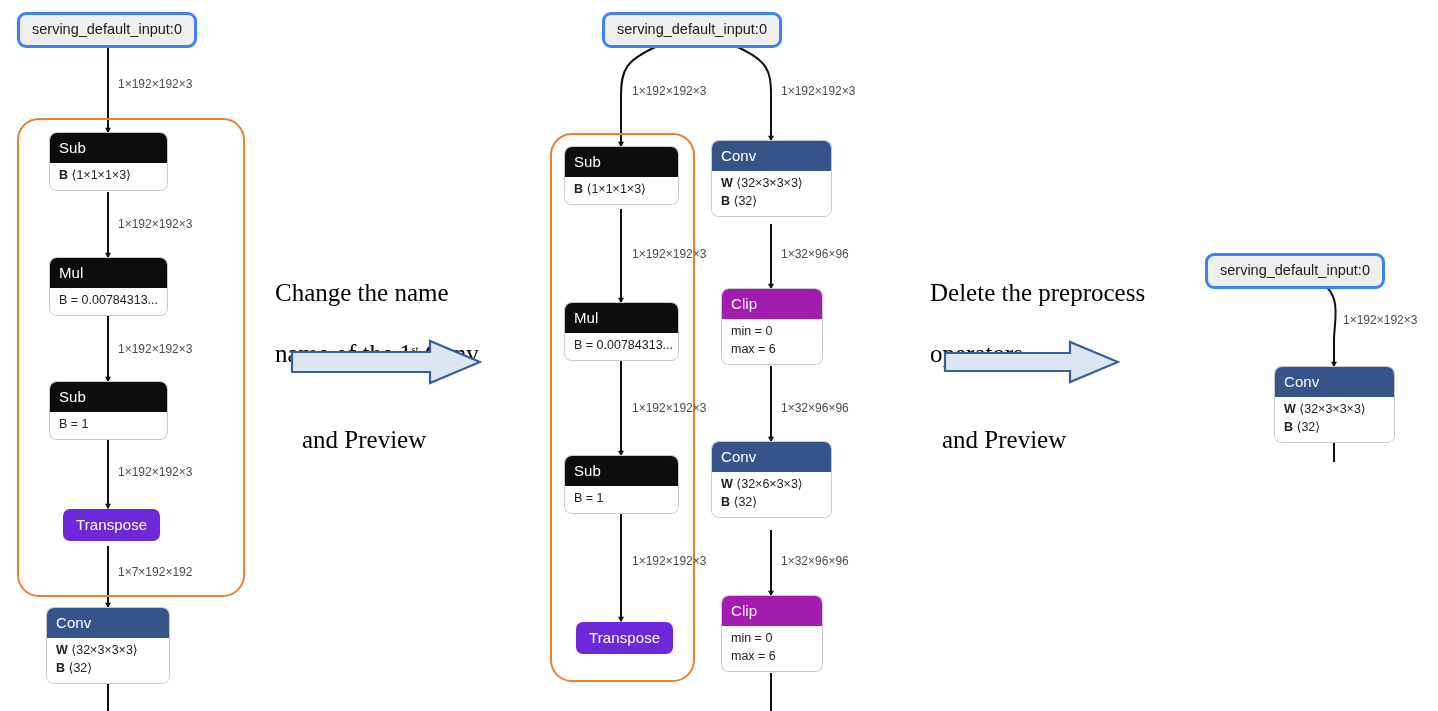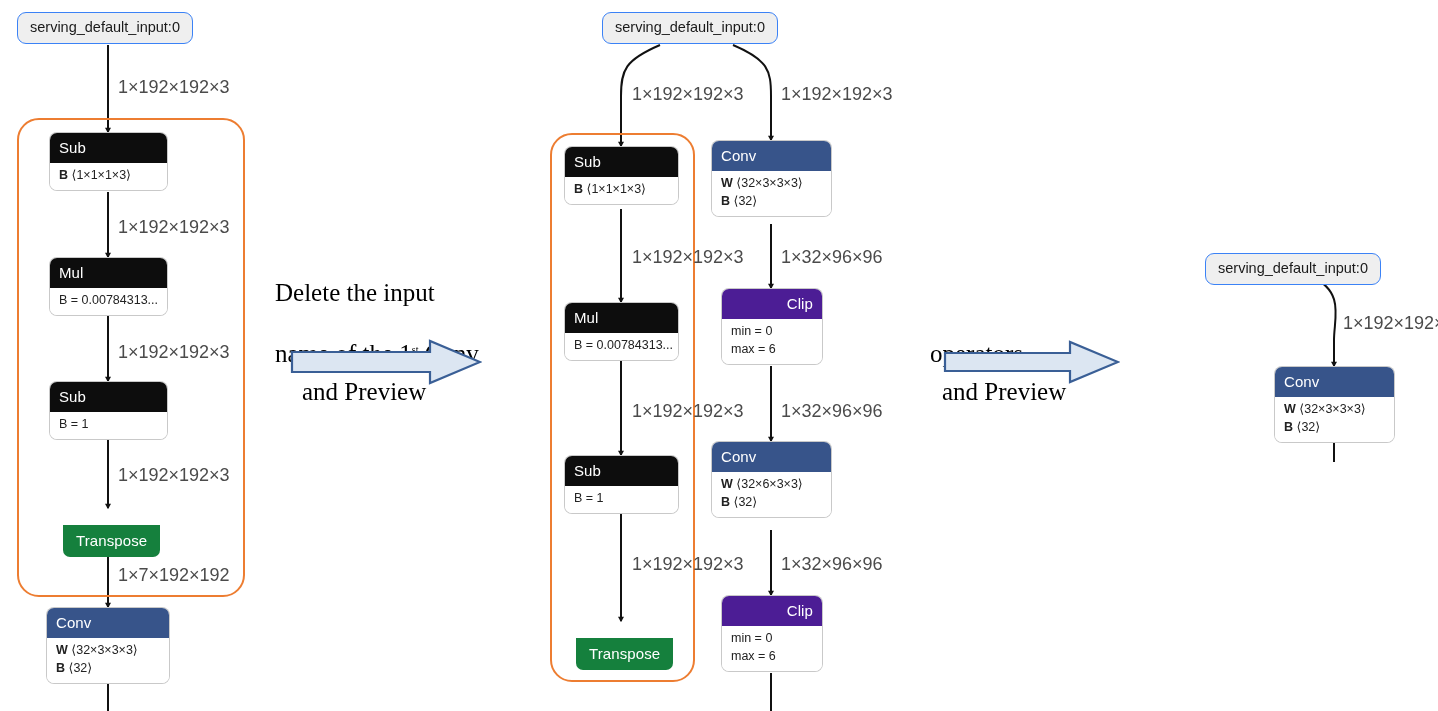--- a/index.html
+++ b/index.html
@@ -36,45 +36,45 @@
     background:#ffffff;
     padding:4px 9px 5px 9px;
     font-size:12.5px;
     color:#222222;
     line-height:1.42;
     white-space:nowrap;
   }
   .node-body .k{font-weight:bold;}
   .head-black{background:#0d0d0d;}
   .head-blue{background:#37548a;}
-  .head-red{background:#4c1d95;text-align:right;}
-  .head-green{background:#15803d;margin-top:16px;}
+  .head-red{background:#a21caf;}
+  .head-green{background:#6d28d9;}
 
   
   .node.solo{border-radius:7px;box-shadow:none;}
   .node.solo .node-head{padding:8px 13px 9px 13px;}
 
   
   .pill{
     position:absolute;
     background:#efefef;
-    border:1px solid #3b82f6;
+    border:3px solid #3b82f6;
     border-radius:9px;
     font-size:14.5px;
     color:#1a1a1a;
     padding:7px 12px 8px 12px;
     white-space:nowrap;
     line-height:1;
     box-sizing:border-box;
   }
 
   
   .elabel{
     position:absolute;
-    font-size:18px;
+    font-size:12px;
     color:#4b4b4b;
     white-space:nowrap;
     line-height:1;
   }
 
   
   .group{
     position:absolute;
     border:2.5px solid #ed7d31;
     border-radius:22px;
@@ -91,20 +91,21 @@
     line-height:1.22;
     white-space:pre-line;
   }
   .anno sup{font-size:10px;vertical-align:super;font-family:Liberation Serif, serif;}
   .anno-sub{
     position:absolute;
     font-family:"Liberation Serif", serif;
     font-size:25px;
     color:#000000;
     white-space:nowrap;
+    margin-top:48px;
   }
   
   .blockarrow{position:absolute;}
 </style>
 </head>
 <body>
 
 <div class="canvas">
 
   <svg class="edges" viewBox="0 0 1438 711">
@@ -192,21 +193,21 @@
 
   <div class="node" style="left:47px;top:608px;width:122px;">
     <div class="node-head head-blue">Conv</div>
     <div class="node-body">
       <div><span class="k">W</span> <span>⟨32×3×3×3⟩</span></div>
       <div><span class="k">B</span> <span>⟨32⟩</span></div>
     </div>
   </div>
 
   <div class="anno" style="left:275px;top:247px;width:250px;">
-    <span>Delete the input</span><br>
+    <span>Change the name</span><br>
     <span>name of the 1</span><sup>st</sup><span> Conv</span>
   </div>
 
   <svg class="blockarrow" style="left:290px;top:338px;" width="192" height="48" viewBox="0 0 192 48">
     <polygon points="2,14 140,14 140,3 190,24 140,45 140,34 2,34" fill="#dce6f2" stroke="#3a5f96" stroke-width="2.2" stroke-linejoin="miter"></polygon>
   </svg>
 
   <div class="anno-sub" style="left:302px;top:378px;">and Preview</div>
 
   <div class="group" style="left:550px;top:133px;width:145px;height:549px;"></div>
@@ -279,21 +280,21 @@
 
   <div class="node" style="left:722px;top:596px;width:100px;">
     <div class="node-head head-red">Clip</div>
     <div class="node-body">
       <div>min = 0</div>
       <div>max = 6</div>
     </div>
   </div>
 
   <div class="anno" style="left:930px;top:247px;width:270px;">
-    <br>
+    <span>Delete the preprocess</span><br>
     <span>operators</span>
   </div>
 
   <svg class="blockarrow" style="left:943px;top:338px;" width="177" height="48" viewBox="0 0 177 48">
     <polygon points="2,15 127,15 127,4 175,24 127,44 127,33 2,33" fill="#dce6f2" stroke="#3a5f96" stroke-width="2.2" stroke-linejoin="miter"></polygon>
   </svg>
 
   <div class="anno-sub" style="left:942px;top:378px;">and Preview</div>
 
   <div class="pill" style="left:1205px;top:253px;">serving_default_input:0</div>

